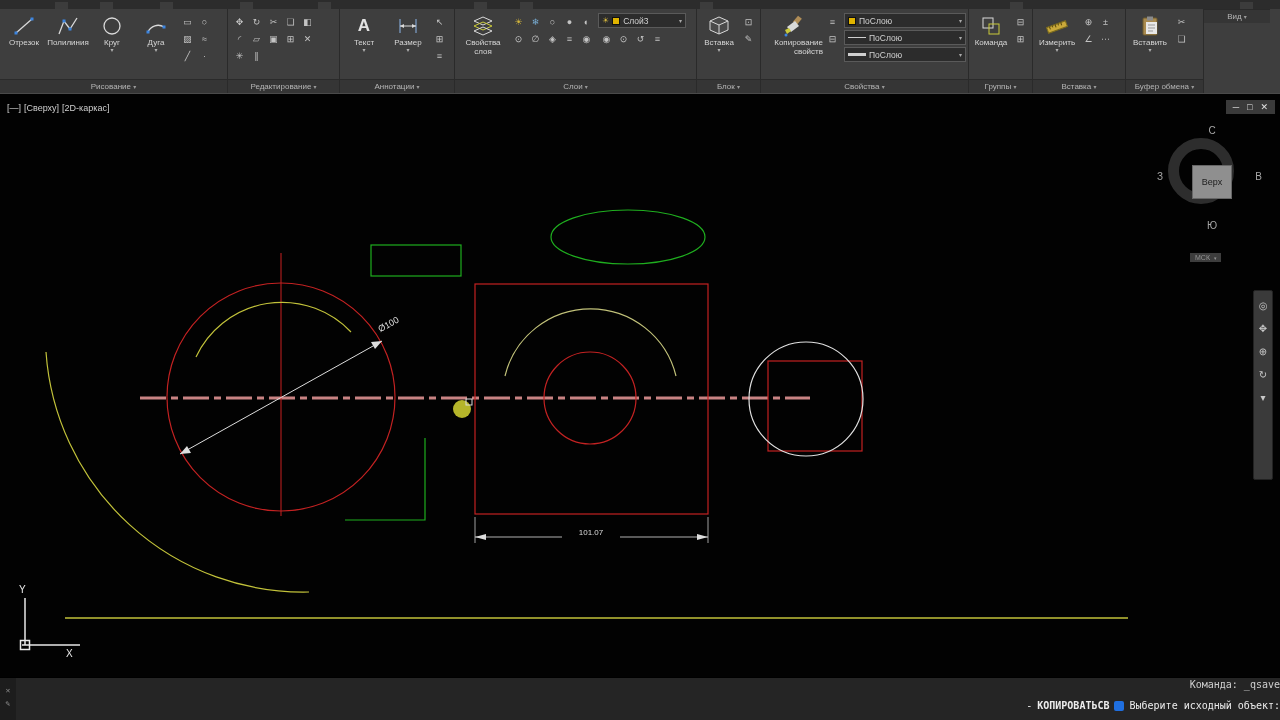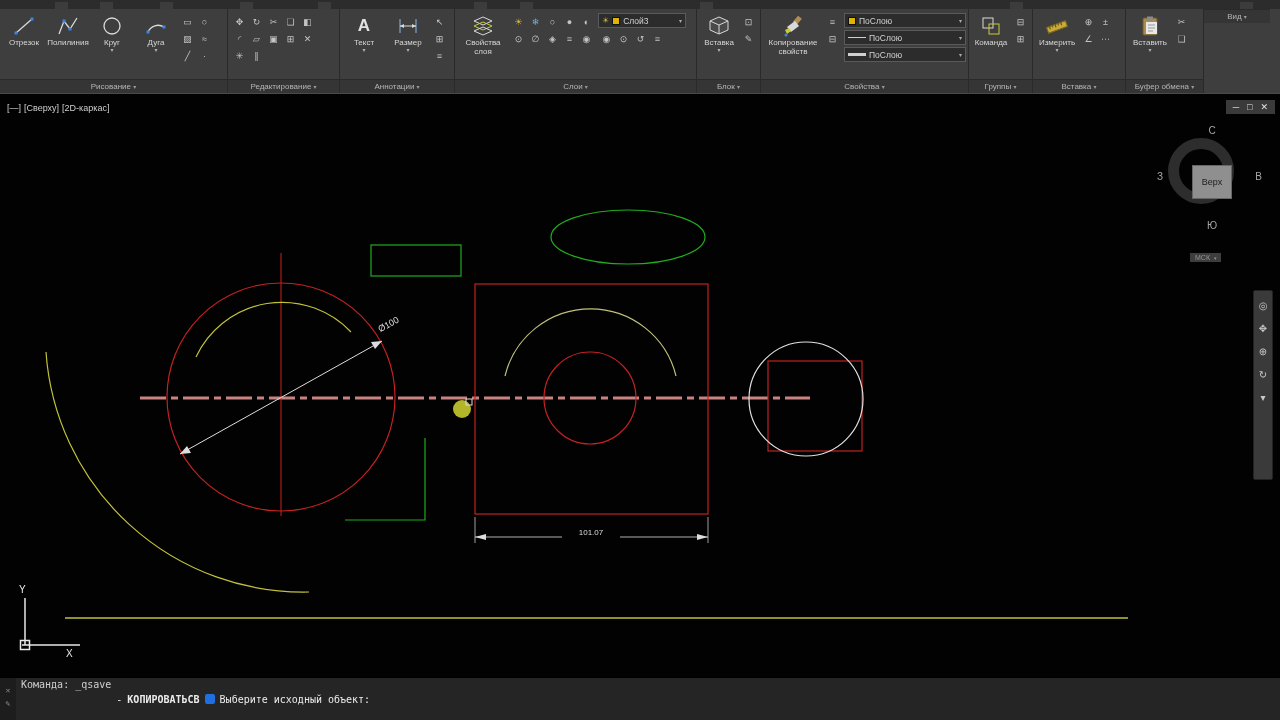--- a/index.html
+++ b/index.html
@@ -16,21 +16,21 @@
   .panel-body { flex: 1; display: flex; align-items: flex-start; padding: 2px 2px 0 2px; }
   .panel-label { height: 14px; line-height: 13px; font-size: 8px; color: #b5b5b5; text-align: center;
                  background: #353535; border-top: 1px solid #2a2a2a; white-space: nowrap; overflow: hidden; }
   .panel-label .car { font-size: 6px; color: #9a9a9a; }
 
   .bigbtn { width: 44px; display: flex; flex-direction: column; align-items: center; padding-top: 2px; }
   .bigbtn .bi { width: 24px; height: 25px; display: flex; align-items: center; justify-content: center; }
   .bigbtn .bl { font-size: 8px; color: #d6d6d6; text-align: center; line-height: 9px; }
   .bigbtn .bc { font-size: 6px; color: #b0b0b0; line-height: 7px; }
   .bigbtn.wide { width: 64px; }
-  .bigbtn.wide .bl { width: 60px; }
+  .bigbtn.wide .bl { width: 60px; text-align: right; }
   .bigbtn.mid { width: 52px; }
   .bigbtn.mid .bl { width: 48px; }
 
   .sgrid { display: grid; grid-template-columns: repeat(var(--c), 17px); grid-auto-rows: 17px; gap: 0; margin: 2px 1px; }
   .si { display: flex; align-items: center; justify-content: center; font-size: 9px; color: #c4c4c4; }
   .ic-y { color: #d4b63c; } .ic-b { color: #7ab0d8; }
 
   .rightcol { display: flex; flex-direction: column; gap: 2px; margin-left: 2px; padding-top: 2px; }
   .dd { height: 15px; background: #2c2c2c; border: 1px solid #5a5a5a; display: flex; align-items: center;
         gap: 3px; padding: 0 3px; font-size: 8.5px; color: #d2d2d2; }
@@ -63,21 +63,21 @@
   
   .navbar { position: absolute; right: 7px; top: 196px; width: 20px; height: 190px; background: rgba(66,66,66,.88);
             border: 1px solid #222; border-radius: 2px; display: flex; flex-direction: column; align-items: center;
             gap: 12px; padding-top: 9px; font-size: 10px; color: #c8c8c8; }
 
   
   .cmd { position: absolute; left: 0; right: 0; bottom: 0; height: 43px; background: #252525; border-top: 1px solid #000;
          display: flex; font-family: "DejaVu Sans Mono", monospace; }
   .cmd-gutter { width: 16px; background: #1d1d1d; display: flex; flex-direction: column; align-items: center;
                 gap: 4px; padding-top: 8px; font-size: 8px; color: #8a8a8a; }
-  .cmd-main { flex: 1; display: flex; flex-direction: row; }
+  .cmd-main { flex: 1; display: flex; flex-direction: column; align-items: flex-end; }
   .cmd-line { height: 13px; line-height: 13px; font-size: 10px; color: #cfcfcf; padding-left: 5px; white-space: pre; }
   .cmd-prompt { flex: 1; display: flex; align-items: center; font-size: 10px; color: #ececec; padding-left: 5px; gap: 5px; }
   .cmd-prompt .cname { font-weight: bold; }
   .blue-badge { width: 10px; height: 10px; background: #1f6fe0; border-radius: 2px; flex: none; }
 </style>
 </head>
 <body>
 
 <div class="app">
 

